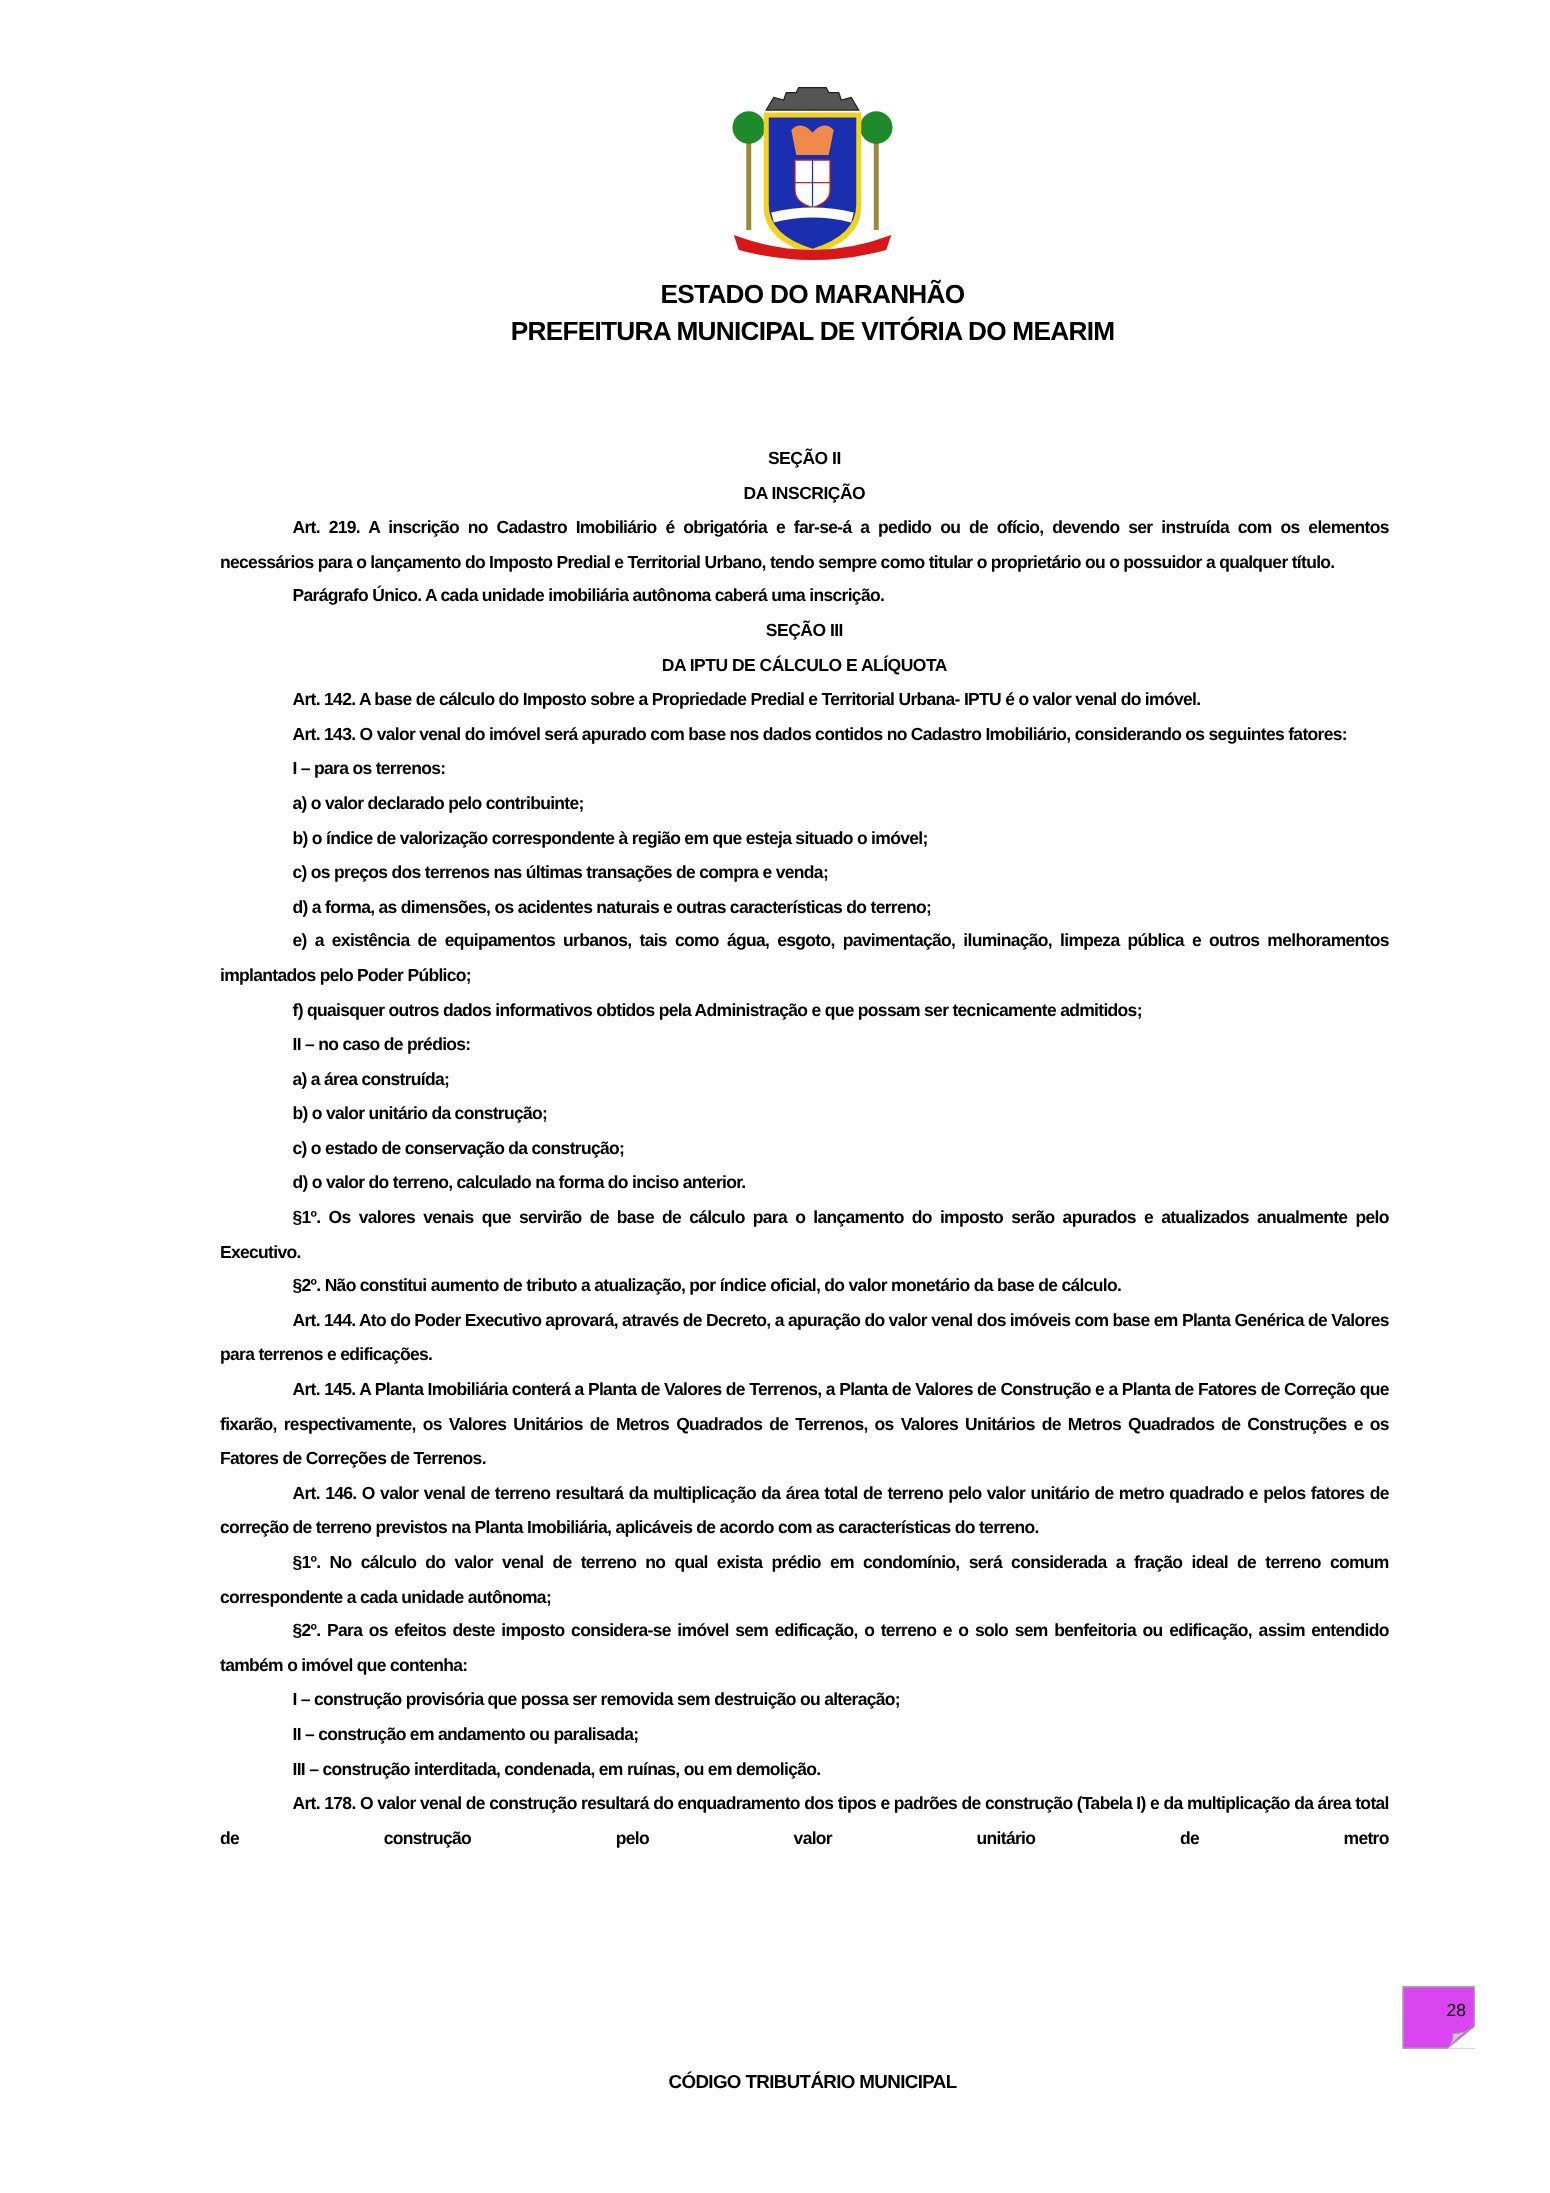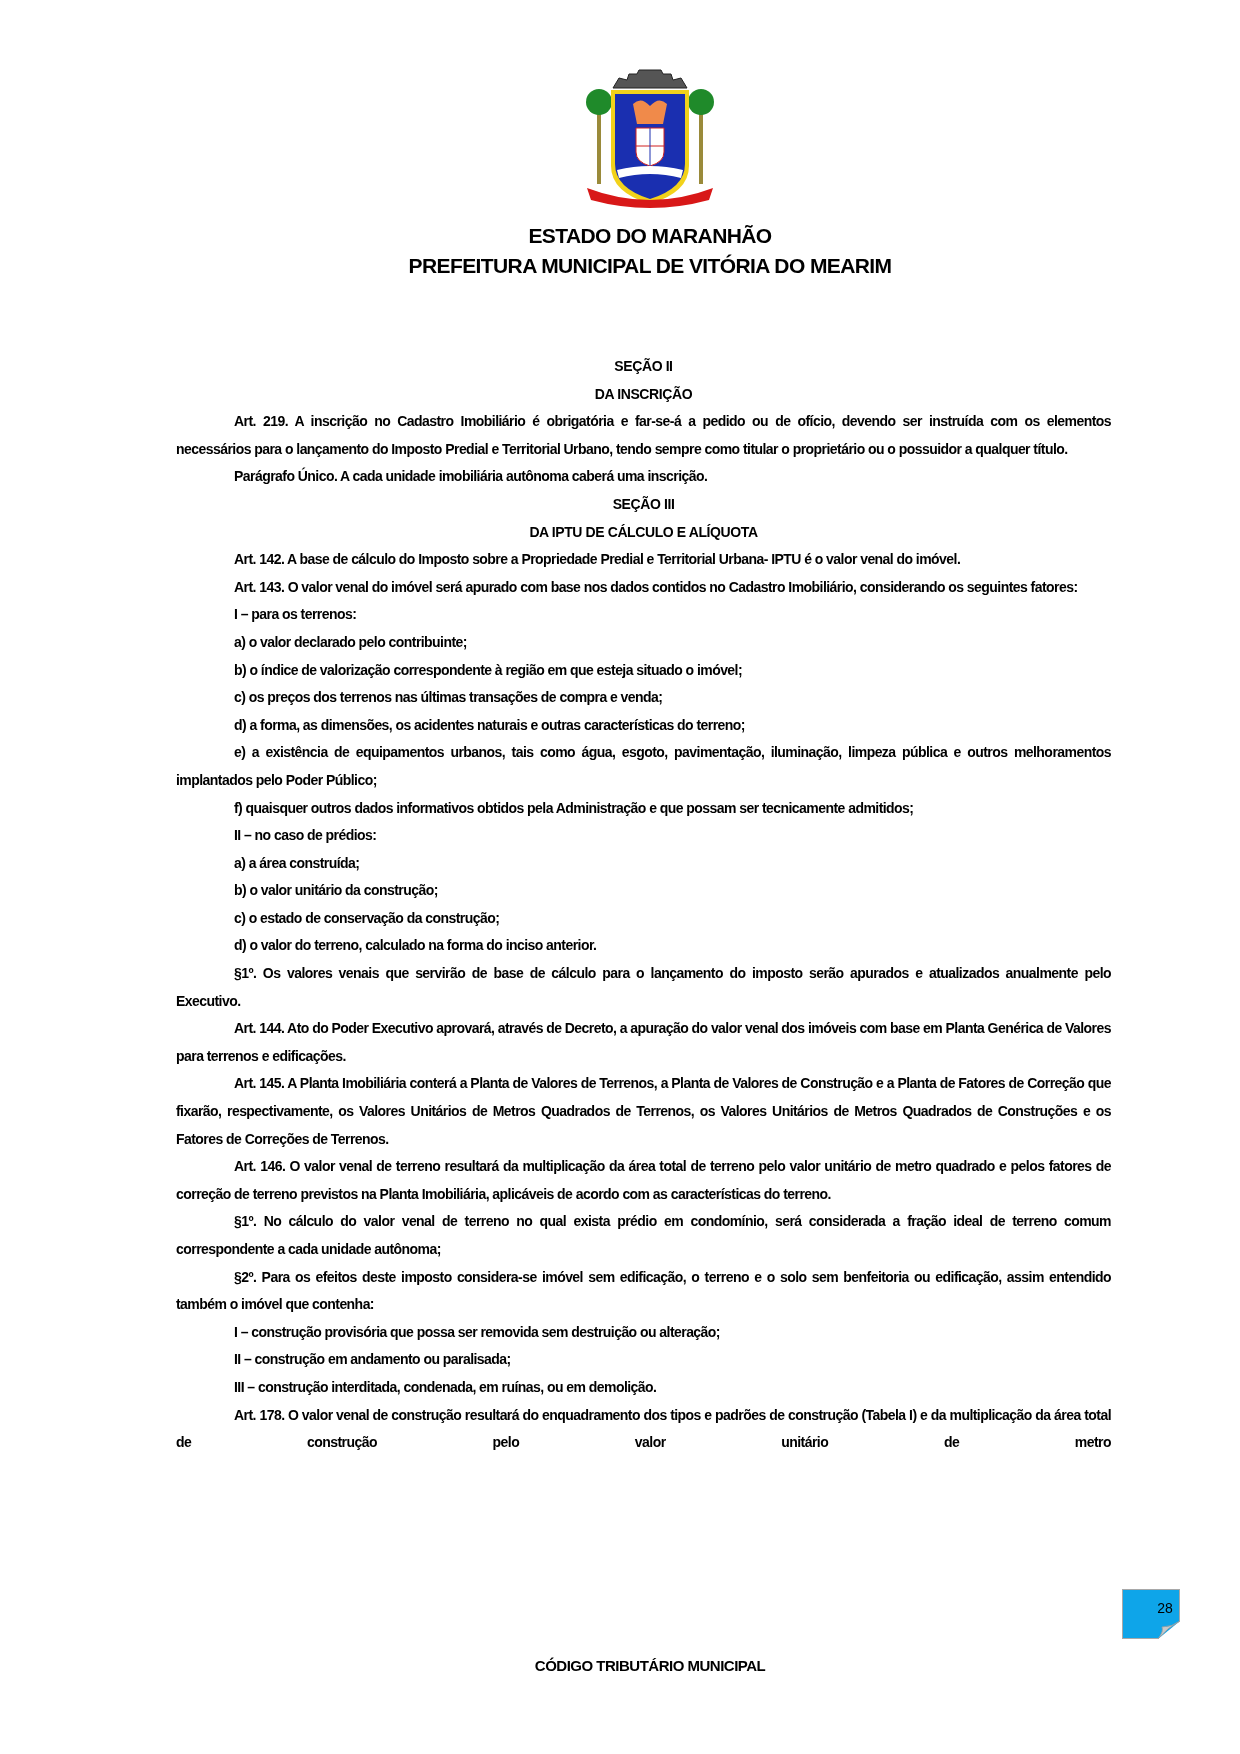--- a/index.html
+++ b/index.html
@@ -12,21 +12,21 @@
   #h2 { top:254px; }
   .body-text { position:absolute; left:176px; top:308px; width:935px;
                font-size:14px; line-height:27.6px; font-weight:bold; letter-spacing:-0.55px;margin-top:45px; }
   .center-h { text-align:center; font-weight:bold; letter-spacing:-0.4px; }
   .para { text-align:justify; text-indent:58px; margin:0; }
   .para.last-justify { text-align-last:justify; }
   .item { margin:0; padding-left:58px; }
   .footer { position:absolute; left:0; width:1300px; top:1657px; text-align:center;
             font-weight:bold; font-size:15px; letter-spacing:-0.5px; }
   .page-num { position:absolute; left:1122px; top:1589px; width:58px; height:50px;
-              border:1px solid #a8a8a8; box-sizing:border-box; background:#0ea5e9;
+              border:1px solid #a8a8a8; box-sizing:border-box; background:#d946ef;
               font-size:14px; text-align:center; padding-top:10px;padding-left:28px; }
   .page-num .fold { position:absolute; right:-1px; bottom:-1px; width:22px; height:18px; }
 </style>
 </head>
 <body>
 
 <svg class="crest" viewBox="0 0 134 142" xmlns="http://www.w3.org/2000/svg">
 
   <path d="M30 22 L36 12 L44 14 L46 8 L54 8 L56 4 L78 4 L80 8 L88 8 L90 14 L98 12 L104 22 Z" fill="#555" stroke="#222" stroke-width="1"></path>
 
@@ -68,20 +68,21 @@
   <p class="item">c) os preços dos terrenos nas últimas transações de compra e venda;</p>
   <p class="item">d) a forma, as dimensões, os acidentes naturais e outras características do terreno;</p>
   <p class="para">e) a existência de equipamentos urbanos, tais como água, esgoto, pavimentação, iluminação, limpeza pública e outros melhoramentos implantados pelo Poder Público;</p>
   <p class="para">f) quaisquer outros dados informativos obtidos pela Administração e que possam ser tecnicamente admitidos;</p>
   <p class="item">II – no caso de prédios:</p>
   <p class="item">a) a área construída;</p>
   <p class="item">b) o valor unitário da construção;</p>
   <p class="item">c) o estado de conservação da construção;</p>
   <p class="item">d) o valor do terreno, calculado na forma do inciso anterior.</p>
   <p class="para">§1º. Os valores venais que servirão de base de cálculo para o lançamento do imposto serão apurados e atualizados anualmente pelo Executivo.</p>
+  <p class="para">§2º. Não constitui aumento de tributo a atualização, por índice oficial, do valor monetário da base de cálculo.</p>
   <p class="para">Art. 144. Ato do Poder Executivo aprovará, através de Decreto, a apuração do valor venal dos imóveis com base em Planta Genérica de Valores para terrenos e edificações.</p>
   <p class="para">Art. 145. A Planta Imobiliária conterá a Planta de Valores de Terrenos, a Planta de Valores de Construção e a Planta de Fatores de Correção que fixarão, respectivamente, os Valores Unitários de Metros Quadrados de Terrenos, os Valores Unitários de Metros Quadrados de Construções e os Fatores de Correções de Terrenos.</p>
   <p class="para">Art. 146. O valor venal de terreno resultará da multiplicação da área total de terreno pelo valor unitário de metro quadrado e pelos fatores de correção de terreno previstos na Planta Imobiliária, aplicáveis de acordo com as características do terreno.</p>
   <p class="para">§1º. No cálculo do valor venal de terreno no qual exista prédio em condomínio, será considerada a fração ideal de terreno comum correspondente a cada unidade autônoma;</p>
   <p class="para">§2º. Para os efeitos deste imposto considera-se imóvel sem edificação, o terreno e o solo sem benfeitoria ou edificação, assim entendido também o imóvel que contenha:</p>
   <p class="item">I – construção provisória que possa ser removida sem destruição ou alteração;</p>
   <p class="item">II – construção em andamento ou paralisada;</p>
   <p class="item">III – construção interditada, condenada, em ruínas, ou em demolição.</p>
   <p class="para last-justify">Art. 178. O valor venal de construção resultará do enquadramento dos tipos e padrões de construção (Tabela I) e da multiplicação da área total de construção pelo valor unitário de metro</p>
 </div>

